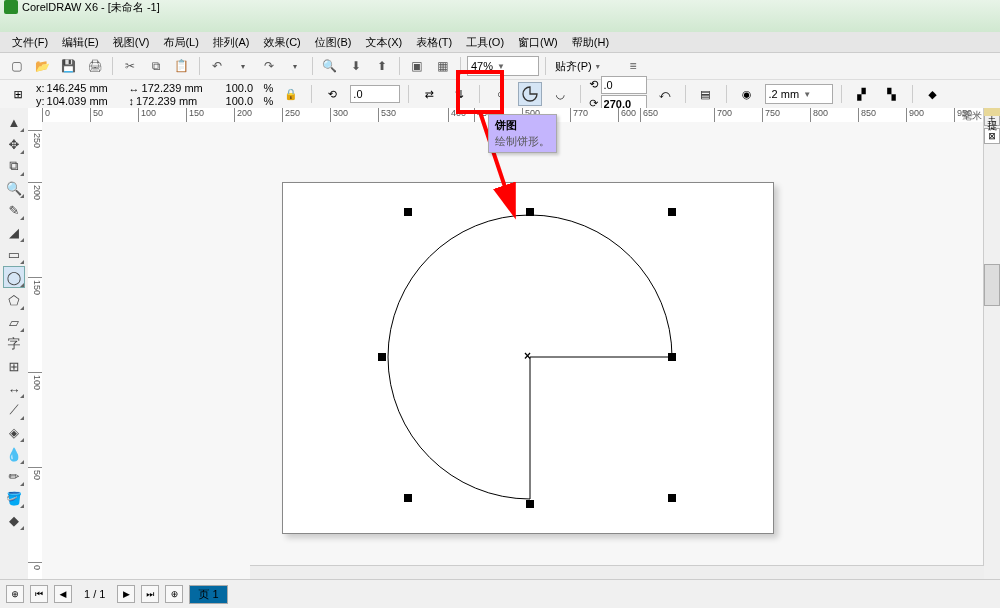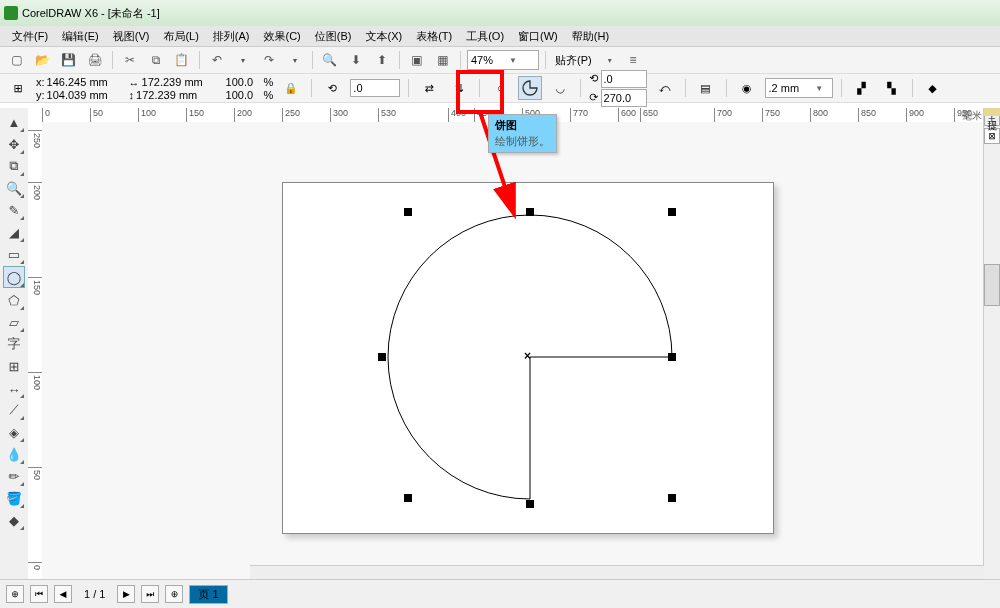--- a/index.html
+++ b/index.html
@@ -1,30 +1,30 @@
 <!DOCTYPE html>
 <html><head>
 <meta charset="utf-8">
 <style>
 html,body{margin:0;padding:0;font-family:"Microsoft YaHei",Arial,sans-serif;font-size:11px;color:#000;background:#fff;overflow:hidden;width:1000px;height:608px}
-.titlebar{height:26px;background:linear-gradient(#e8f4e8,#d0e8d0);display:flex;align-items:center;padding:0 4px;font-size:11px}
+.titlebar{height:32px;background:linear-gradient(#e8f4e8,#d0e8d0);display:flex;padding:0 4px;font-size:11px}
 .titlebar .ico{width:14px;height:14px;background:#2a8c2a;margin-right:4px;border-radius:2px}
 .menubar{height:20px;background:#e6e6e6;display:flex;align-items:center;padding:0 6px;gap:2px;border-bottom:1px solid #ccc}
 .menubar span{padding:2px 6px;cursor:default}
 .toolbar1{height:26px;background:#f4f4f4;display:flex;align-items:center;padding:0 6px;gap:4px;border-bottom:1px solid #ddd}
 .tbtn{width:20px;height:20px;display:flex;align-items:center;justify-content:center;border:1px solid transparent;border-radius:2px;font-size:12px;color:#555}
 .sep{width:1px;height:18px;background:#ccc;margin:0 2px}
-.combo{height:18px;border:1px solid #aaa;background:#fff;padding:0 3px;display:flex;align-items:center;font-size:11px;gap:16px}
+.combo{height:18px;border:1px solid #aaa;background:#fff;padding:0 3px;display:flex;align-items:center;font-size:11px;gap:4px}
 .combo .arr{font-size:8px;color:#666}
 .toolbar2{height:28px;background:#f4f4f4;display:flex;align-items:center;padding:0 6px;gap:6px;border-bottom:1px solid #ddd;font-size:11px}
 .numbox{width:70px;height:16px;border:1px solid #aaa;background:#fff;padding:0 2px;font-size:11px}
 .iconbox{width:22px;height:22px;display:flex;align-items:center;justify-content:center;border:1px solid transparent}
 .iconbox.pressed{border:1px solid #9ab;background:#d5e5f5}
 .redbox{position:absolute;top:70px;left:456px;width:40px;height:36px;border:4px solid red;z-index:10;pointer-events:none}
-.tooltip{position:absolute;top:114px;left:488px;background:#7dd3fc;border:1px solid #aaa;padding:3px 6px;font-size:11px;box-shadow:2px 2px 3px rgba(0,0,0,.2);z-index:11}
+.tooltip{position:absolute;top:114px;left:488px;background:#c4b5fd;border:1px solid #aaa;padding:3px 6px;font-size:11px;box-shadow:2px 2px 3px rgba(0,0,0,.2);z-index:11}
 .tooltip .tt1{font-weight:bold}
 .tooltip .tt2{color:#555;margin-top:1px}
 .arrow{position:absolute;top:110px;left:478px;z-index:9;pointer-events:none}
 .ruler-h{position:absolute;top:108px;left:28px;right:16px;height:14px;background:#fff;border-bottom:1px solid #888;font-size:9px;color:#555;overflow:hidden}
 .ruler-h .tick{position:absolute;top:0;border-left:1px solid #888;height:14px;padding-left:2px}
 .ruler-v{position:absolute;top:122px;left:28px;width:14px;bottom:28px;background:#fff;border-right:1px solid #888;font-size:9px;color:#555;overflow:hidden}
 .ruler-v .tick{position:absolute;left:0;border-top:1px solid #888;width:14px;writing-mode:vertical-rl;padding-top:2px}
 .canvas{position:absolute;top:122px;left:42px;right:16px;bottom:28px;background:#f7f7f7;overflow:hidden}
 .page{position:absolute;top:60px;left:240px;width:490px;height:350px;background:#fff;border:1px solid #888;box-shadow:4px 4px 6px rgba(0,0,0,.18)}
 .handle{width:8px;height:8px;background:#000;position:absolute}
@@ -147,21 +147,21 @@
   </div>
   <div class="iconbox">◡</div>
   <div class="sep"></div>
   <div style="display:flex;flex-direction:column;gap:1px">
     <div style="display:flex;align-items:center;gap:2px">
         <span>⟲</span>
         <input class="numbox" style="width: 40px;" value=".0">
       </div>
     <div style="display:flex;align-items:center;gap:2px">
         <span>⟳</span>
-        <input class="numbox" style="width: 40px;" value="270.0">
+        <input class="numbox" style="width: 40px; font-weight: bold;" value="270.0">
       </div>
   </div>
   <div class="iconbox">⤺</div>
   <div class="sep"></div>
   <div class="iconbox">▤</div>
   <div class="sep"></div>
   <div class="iconbox">◉</div>
   <div class="combo" style="width:60px">
     <span>.2 mm</span>
       <span class="arr">▼</span>

